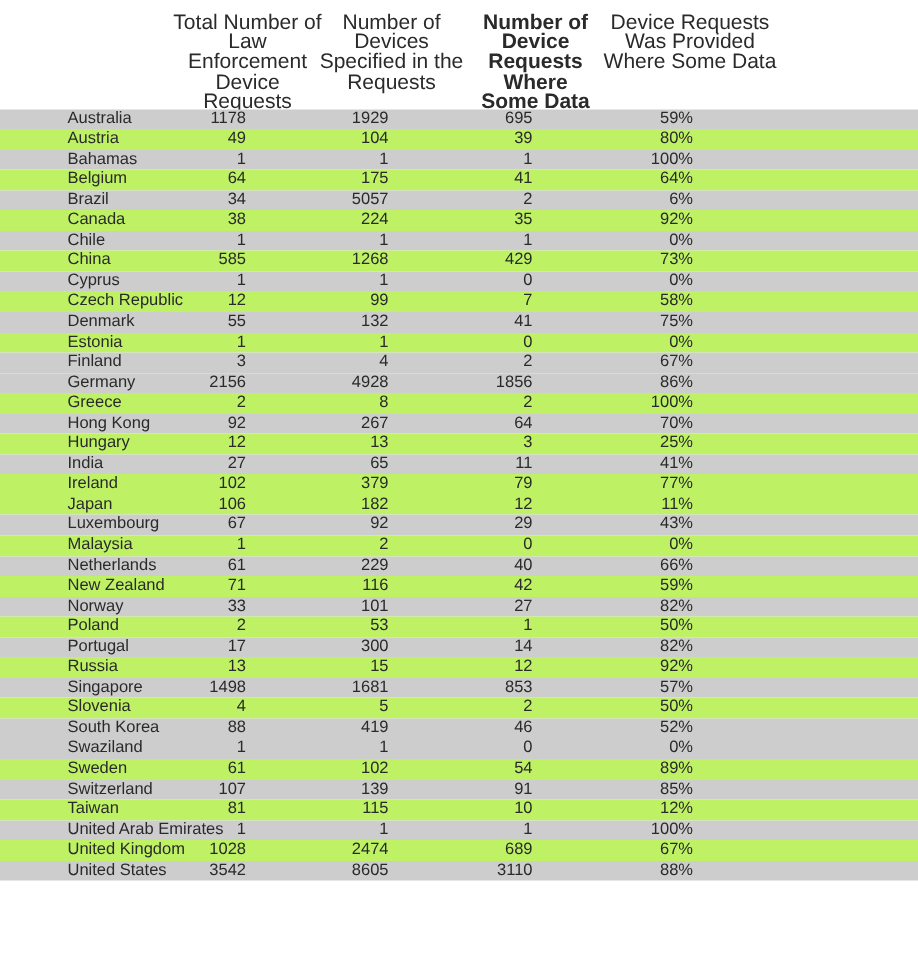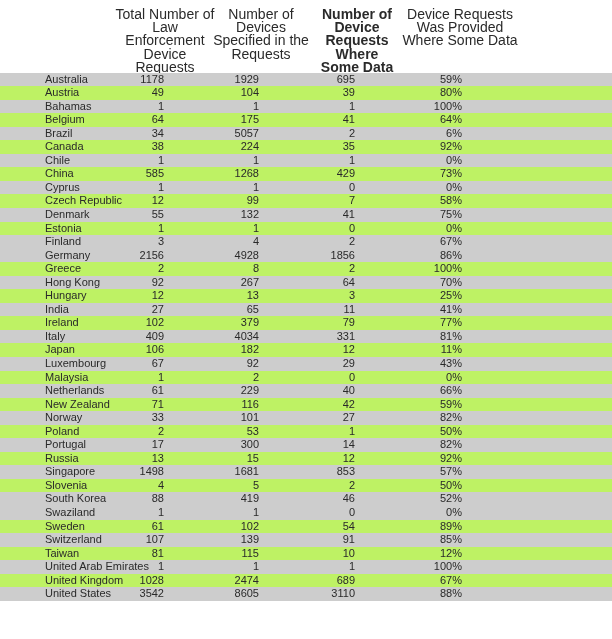--- a/index.html
+++ b/index.html
@@ -177,27 +177,20 @@
       <span class="cell c3">11</span>
       <span class="cell c4">41%</span>
     </div>
     <div class="row plain">
       <span class="cell c0">Ireland</span>
       <span class="cell c1">102</span>
       <span class="cell c2">379</span>
       <span class="cell c3">79</span>
       <span class="cell c4">77%</span>
     </div>
-    <div class="row shaded">
-      <span class="cell c0">Italy</span>
-      <span class="cell c1">409</span>
-      <span class="cell c2">4034</span>
-      <span class="cell c3">331</span>
-      <span class="cell c4">81%</span>
-    </div>
     <div class="row plain">
       <span class="cell c0">Japan</span>
       <span class="cell c1">106</span>
       <span class="cell c2">182</span>
       <span class="cell c3">12</span>
       <span class="cell c4">11%</span>
     </div>
     <div class="row shaded">
       <span class="cell c0">Luxembourg</span>
       <span class="cell c1">67</span>

